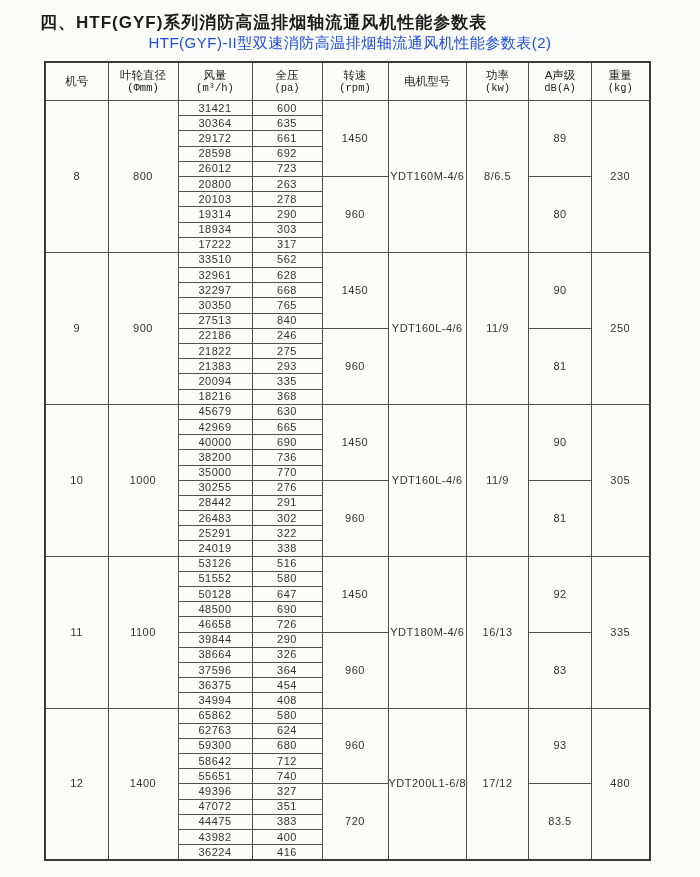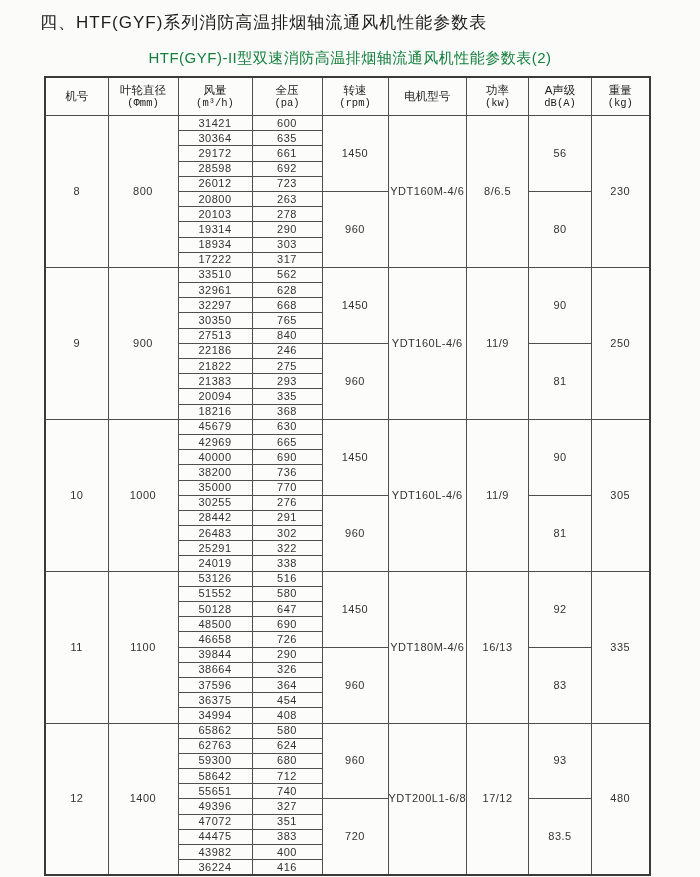--- a/index.html
+++ b/index.html
@@ -6,30 +6,29 @@
   body{
     width:700px;height:877px;
     background:#fbfbfa;
     font-family:"Liberation Sans","DejaVu Sans",sans-serif;
     color:#2e2e2e;
     position:relative;
     overflow:hidden;
   }
   .title{
     font-size:17px;
-    font-weight:normal;
+    font-weight:bold;
     color:#1c1c1c;
     padding:11px 8px 0 40px;
     letter-spacing:1px;
   }
   .subtitle{
     font-size:15px;
-    color:#15803d;
+    color:#1d4ed8;
     text-align:center;
-    margin-top:15px;
     letter-spacing:0.5px;
   }
   table.perf{
     border-collapse:collapse;
     table-layout:fixed;
     margin:8px 0 0 44px;
     border:2px solid #3a3a3a;
     background:#fcfcfb;
   }
   .perf th,.perf td{
@@ -117,21 +116,21 @@
   </thead>
   <tbody id="tbody">
       <tr>
         <td rowspan="10">8</td>
         <td rowspan="10">800</td>
         <td>31421</td>
         <td>600</td>
         <td rowspan="5">1450</td>
         <td rowspan="10">YDT160M-4/6</td>
         <td rowspan="10">8/6.5</td>
-        <td rowspan="5">56</td>
+        <td rowspan="5">89</td>
         <td rowspan="10">230</td>
       </tr>
       <tr>
         <td>30364</td>
         <td>635</td>
       </tr>
       <tr>
         <td>29172</td>
         <td>661</td>
       </tr>

